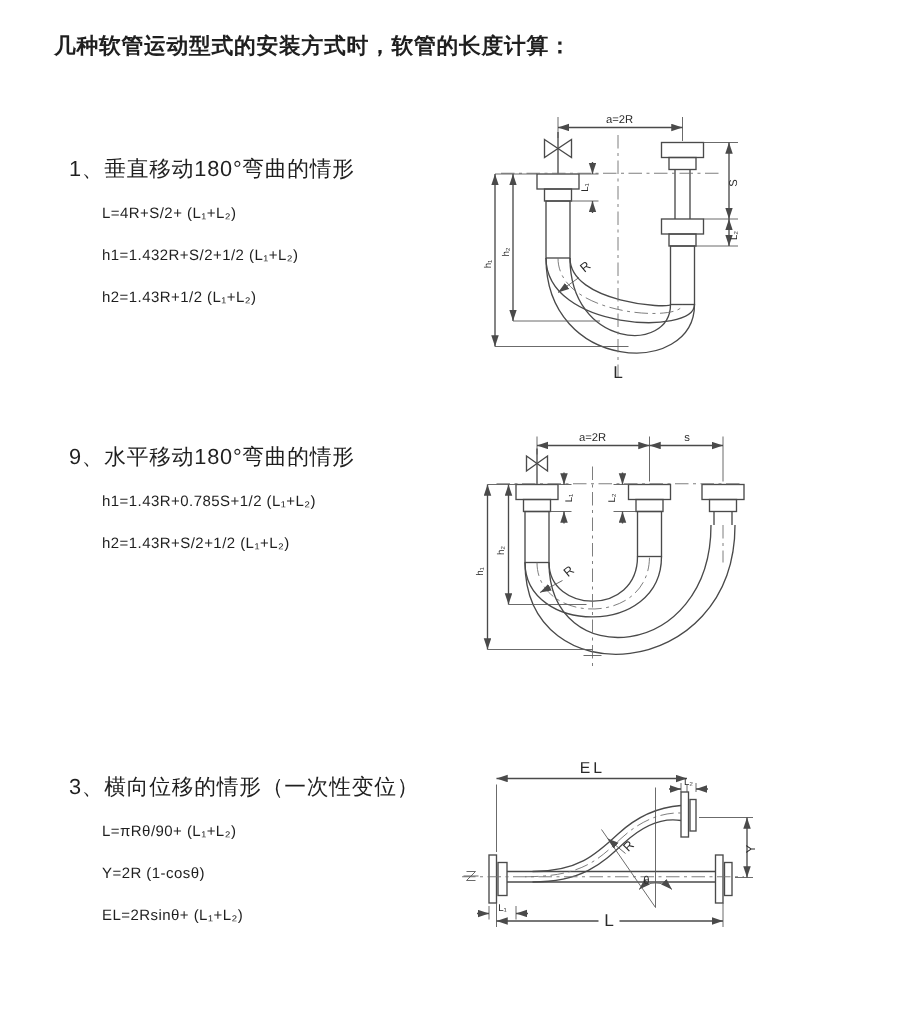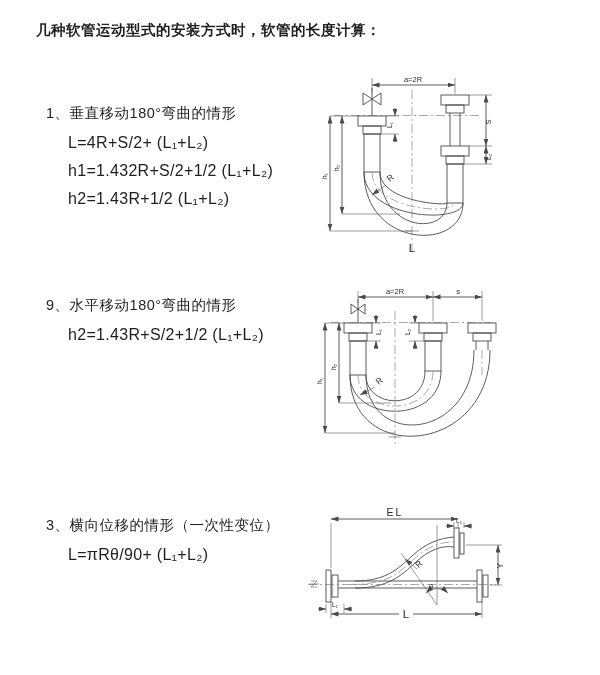--- a/index.html
+++ b/index.html
@@ -10,21 +10,21 @@
   .page { position:relative; width:600px; height:675px; background:#fff; }
   .title {
     position:absolute; left:36px; top:21px;
     font-size:14.5px; font-weight:bold; letter-spacing:0.5px; white-space:nowrap;
   }
   .section { position:absolute; white-space:nowrap; }
   #sec1 { left:46px; top:104px; }
   #sec2 { left:46px; top:296px; }
   #sec3 { left:46px; top:516px; }
   .sec-heading { font-size:14.5px; font-weight:normal; line-height:18px; margin:0 0 12px 0; letter-spacing:0.5px; }
-  .formula { font-size:16px; line-height:18px; margin:0 0 10px 22px; letter-spacing:0.3px; }
+  .formula { font-size:10px; line-height:18px; margin:0 0 10px 22px; letter-spacing:0.3px; }
   .dwrap { position:absolute; }
   #d1w { left:300px; top:68px; }
   #d2w { left:303px; top:283px; }
   #d3w { left:300px; top:502px; }
   svg { display:block; }
   svg text { fill:#2a2a2a; font-family:"Liberation Sans","DejaVu Sans",sans-serif; }
   .dln  { stroke:#4a4a4a; stroke-width:0.9; fill:none; }
   .thn  { stroke:#5a5a5a; stroke-width:0.6; fill:none; }
   .cl   { stroke:#6f6f6f; stroke-width:0.6; fill:none; stroke-dasharray:9 3 2 3; }
   .hose { stroke:#4a4a4a; stroke-width:0.9; fill:none; }
@@ -43,26 +43,29 @@
 
   <div class="section" id="sec1">
     <div class="sec-heading">1、垂直移动180°弯曲的情形</div>
     <div class="formula">L=4R+S/2+ (L₁+L₂)</div>
     <div class="formula">h1=1.432R+S/2+1/2 (L₁+L₂)</div>
     <div class="formula">h2=1.43R+1/2 (L₁+L₂)</div>
   </div>
 
   <div class="section" id="sec2">
     <div class="sec-heading">9、水平移动180°弯曲的情形</div>
+    <div class="formula">h1=1.43R+0.785S+1/2 (L₁+L₂)</div>
     <div class="formula">h2=1.43R+S/2+1/2 (L₁+L₂)</div>
   </div>
 
   <div class="section" id="sec3">
     <div class="sec-heading">3、横向位移的情形（一次性变位）</div>
     <div class="formula">L=πRθ/90+ (L₁+L₂)</div>
+    <div class="formula">Y=2R (1-cosθ)</div>
+    <div class="formula">EL=2Rsinθ+ (L₁+L₂)</div>
   </div>
 
   <div class="dwrap" id="d1w">
     <svg width="295" height="195" viewBox="0 0 295 195">
       <defs>
         <marker id="a1" markerUnits="userSpaceOnUse" markerWidth="8" markerHeight="6" refX="7.5" refY="2.5" orient="auto-start-reverse">
           <path d="M0,0 L7.5,2.5 L0,5 Z" fill="#4a4a4a"></path>
         </marker>
         <pattern id="h1p" patternUnits="userSpaceOnUse" width="4" height="4">
           <path d="M0,0 L4,4 M4,0 L0,4" stroke="#7a7a7a" stroke-width="0.5"></path>

